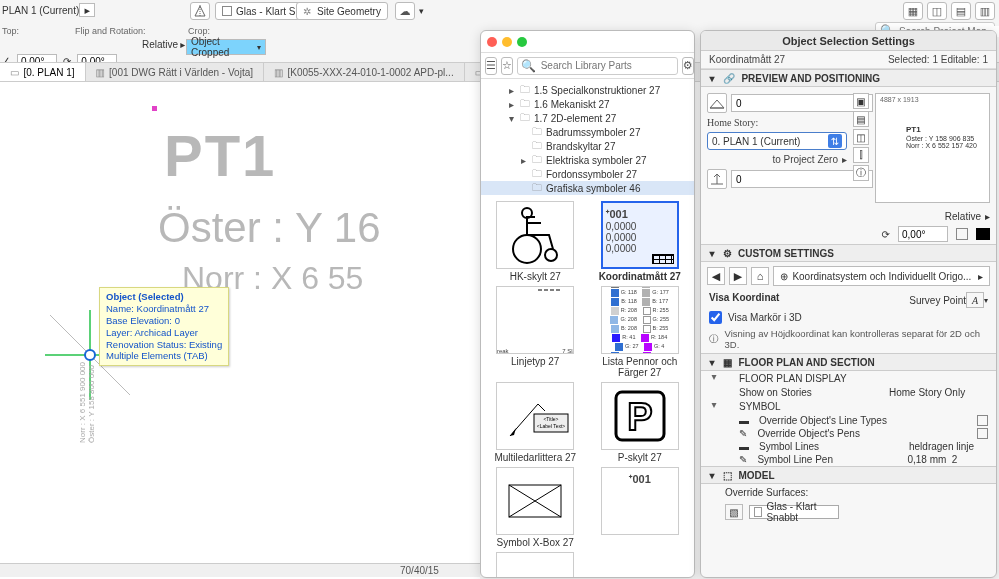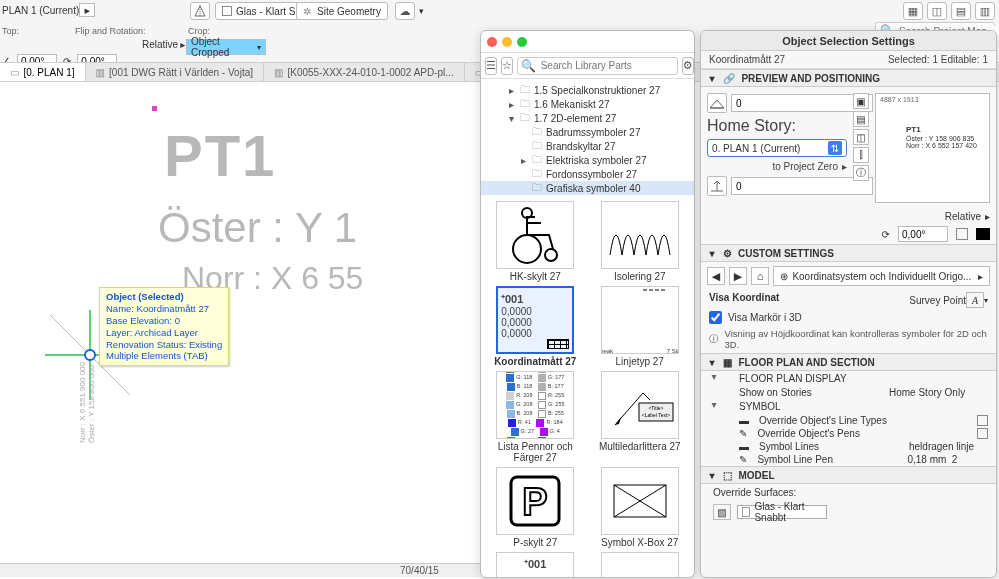--- a/index.html
+++ b/index.html
@@ -117,21 +117,21 @@
 
 .flatlist { font-size: 10px; }
 .flatlist .hd { font-weight: 400; padding: 2px 8px 2px 38px; }
 .flatlist .item { display: flex; align-items: center; padding: 1px 8px 1px 38px; gap: 10px; }
 .flatlist .item .k { width: 140px; color: #333; }
 .flatlist .item .v { flex: 1; color: #333; }
 .flatlist .item .cb { width: 11px; height: 11px; border: 1px solid #888; }
 .flatlist .side { width: 10px; text-align: center; color: #666; position: absolute; left: 8px; }
 .flatlist .row { position: relative; }
 
-.override { padding: 3px 12px; font-size: 10px; display: flex; align-items: center; gap: 6px; }
+.override { padding: 3px 24px; font-size: 10px; display: flex; align-items: center; gap: 6px; }
 .override .swatch { width: 90px; height: 14px; border: 1px solid #aaa; background: #fff; display: flex; align-items: center; gap: 4px; padding: 0 4px; }
 .override .swatch .sq { width: 10px; height: 10px; border: 1px solid #999; }
 
 .mag { font-size: 12px; color: #888; }
 </style>
 </head>
 <body>
 
 <div class="top-row">
   <div class="top-left">
@@ -210,21 +210,21 @@
     </div>
   <div class="tab">
       <span class="i">▭</span>
       <span>[A4 HF register</span>
     </div>
 </div>
 
 <div class="canvas">
   <div class="handle"></div>
   <div class="pt1">PT1</div>
-  <div class="ost">Öster : Y  1</div>
+  <div class="ost">Öster : Y  16</div>
   <div class="norr">Norr : X 6 55</div>
 
   <svg class="cross" width="90" height="90">
     <line x1="5" y1="5" x2="85" y2="85" stroke="#bbb" stroke-width="1"></line>
     <line x1="0" y1="45" x2="90" y2="45" stroke="#24c24a" stroke-width="1.5"></line>
     <line x1="45" y1="0" x2="45" y2="90" stroke="#24c24a" stroke-width="1.5"></line>
     <circle cx="45" cy="45" r="5" fill="#fff" stroke="#1766d6" stroke-width="2"></circle>
   </svg>
   <div class="vtext">
     <span>Norr : X 6 551 900 000</span><br><span>Öster : Y 158 800 000</span>
@@ -301,43 +301,35 @@
     <div class="row">
         <span class="pad2"></span>
         <span class="disc"></span>
         <span class="folder">🗀</span>
         <span>Fordonssymboler 27</span>
       </div>
     <div class="row sel">
         <span class="pad2"></span>
         <span class="disc"></span>
         <span class="folder">🗀</span>
-        <span>Grafiska symboler 40</span>
+        <span>Grafiska symboler 46</span>
       </div>
   </div>
 
   <div class="grid">
     <div class="cell">
       <div class="thumb th-wheel">
         <svg viewBox="0 0 68 60">
             <circle cx="26" cy="44" r="14" fill="none" stroke="#000" stroke-width="2"></circle>
             <circle cx="50" cy="50" r="6" fill="none" stroke="#000" stroke-width="2"></circle>
             <path d="M26 30 L26 12 L34 12 M26 18 L40 18 M26 30 L48 30 L52 44" fill="none" stroke="#000" stroke-width="2"></path>
             <circle cx="26" cy="8" r="5" fill="none" stroke="#000" stroke-width="2"></circle>
           </svg>
       </div>
       <div class="cap">HK-skylt 27</div>
-    </div>
-    <div class="cell">
-      <div class="thumb th-iso">
-        <svg viewBox="0 0 68 60">
-            <path d="M4 50 Q10 10 16 50 Q22 10 28 50 Q34 10 40 50 Q46 10 52 50 Q58 10 64 50" fill="none" stroke="#000"></path>
-          </svg>
-      </div>
-      <div class="cap">Isolering 27</div>
     </div>
 
     <div class="cell">
       <div class="thumb sel" style="flex-direction:column;justify-content:flex-start;align-items:flex-start;padding:3px;">
         <div style="font-size:11px;font-weight:600;">⁺001</div>
         <div style="font-size:10px;line-height:1.1;">0,0000<br>0,0000<br>0,0000</div>
         <div style="align-self:flex-end;width:22px;height:14px;border:1px solid #000;background:repeating-linear-gradient(#000 0 1px,transparent 1px 4px),repeating-linear-gradient(90deg,#000 0 1px,transparent 1px 6px);"></div>
       </div>
       <div class="cap sel">Koordinatmått 27</div>
     </div>
@@ -433,21 +425,21 @@
   <div class="prevpos">
     <div class="pp-left">
       <div class="pp-row">
         <div class="ic">
             <svg width="18" height="14" viewBox="0 0 18 14">
               <path d="M2 12 L9 4 L16 12 Z M2 12h14" stroke="#666" fill="none"></path>
             </svg>
           </div>
         <input type="text" value="0" style="">
       </div>
-      <div style="font-size:16px;color:#444;">Home Story:</div>
+      <div style="font-size:10px;color:#444;font-family:Liberation Serif, serif;">Home Story:</div>
       <div class="pp-row">
         <div class="selectlike">
           <span>0. PLAN 1 (Current)</span>
           <span class="ud">⇅</span>
         </div>
       </div>
       <div class="to-zero">
         <span>to Project Zero</span>
         <span>▸</span>
       </div>
@@ -515,21 +507,21 @@
       <span style="width:18px;height:16px;border:1px solid #bbb;display:inline-flex;align-items:center;justify-content:center;font-style:italic;font-family:serif;">A</span>
       <span style="font-size:8px;">▾</span>
     </span>
   </div>
   <label class="chkrow">
       <input type="checkbox" checked="" style="">
       <span>Visa Markör i 3D</span>
     </label>
   <div class="inforow">
       <span>ⓘ</span>
-      <span>Visning av Höjdkoordinat kan kontrolleras symboler för 2D och 3D.</span>
+      <span>Visning av Höjdkoordinat kan kontrolleras separat för 2D och 3D.</span>
     </div>
 
   <div class="settings-body">
 
     <div class="section-hd">
       <span class="disc">▾</span>
       <span>▦</span>
       <span>FLOOR PLAN AND SECTION</span>
     </div>
     <div class="flatlist">

